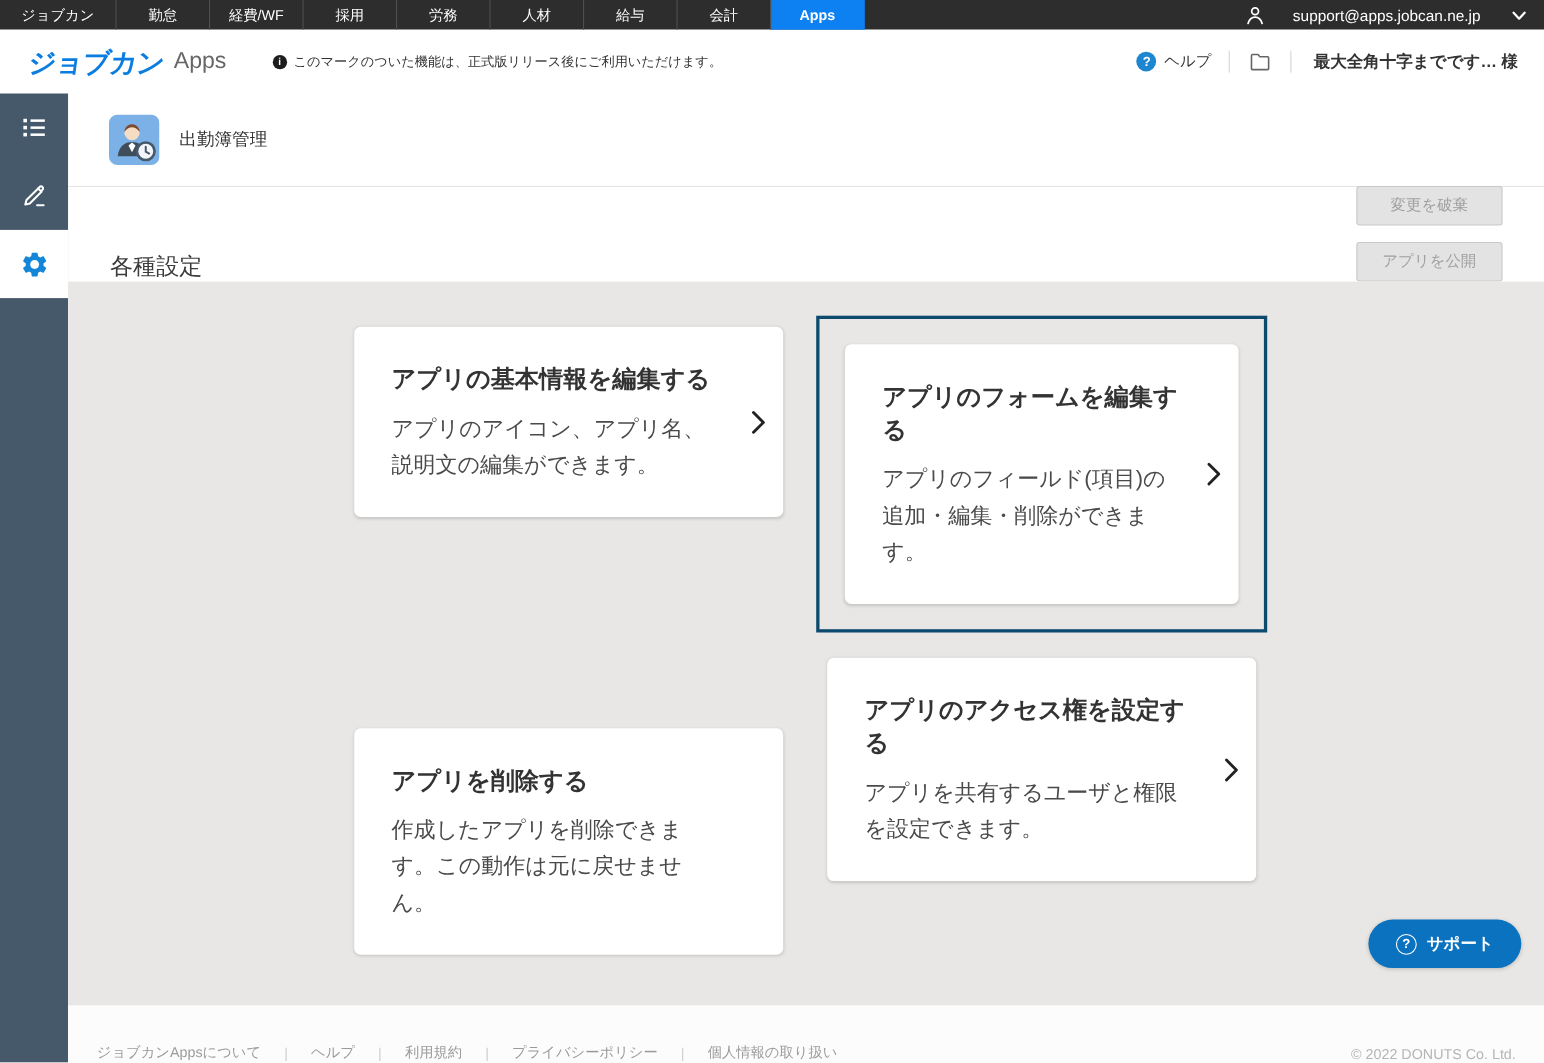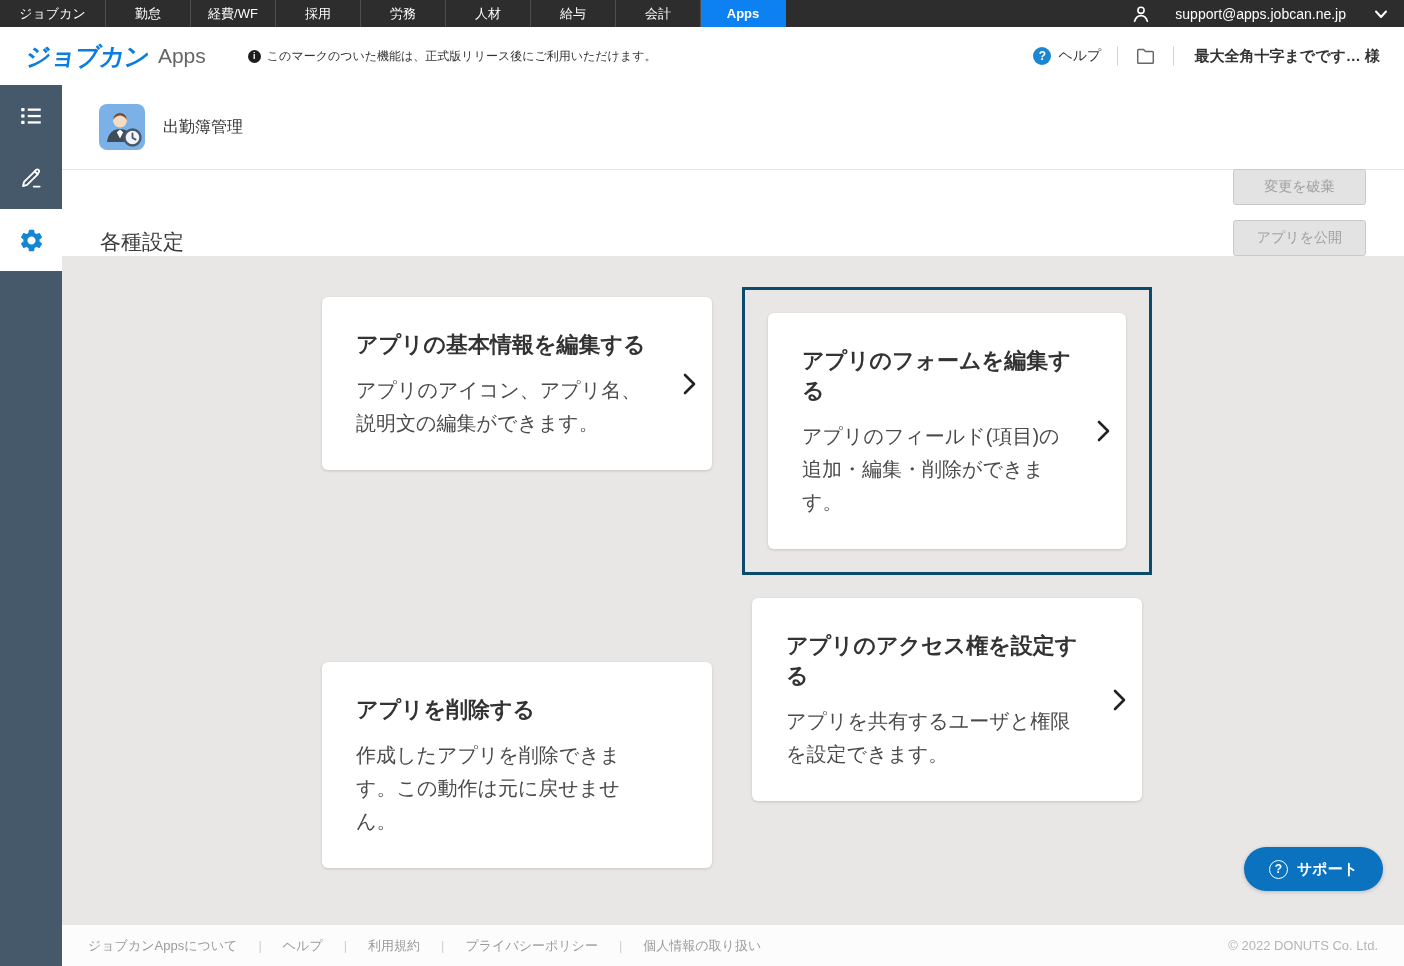--- a/index.html
+++ b/index.html
@@ -53,21 +53,21 @@
   .card-chevron { position:absolute; right:15px; top:50%; transform:translateY(-50%); display:flex; }
   .highlight-wrap { border:3px solid #0c4a6e; padding:23px; margin:-10px; }
   .card-delete { grid-column:1; margin-top:64px; }
 
   .support-btn { position:absolute; right:21px; bottom:34px; height:44px; padding:0 25px; border-radius:22px;
     background:#0b72c0; color:#fff; font-size:15px; font-weight:bold; display:flex; align-items:center; gap:9px;
     cursor:pointer; box-shadow:0 1px 4px rgba(0,0,0,.2); border:none; font-family:inherit; }
   .support-q { width:19px; height:19px; border:1.8px solid #fff; border-radius:50%; font-size:12px; font-weight:bold;
     display:flex; align-items:center; justify-content:center; }
 
-  .footer { height:41px; background:#fcfcfc; display:flex; align-items:center; padding:0 26px; font-size:13px; }
+  .footer { height:52px; background:#fcfcfc; display:flex; align-items:flex-end; padding:0 26px; font-size:13px; }
   .f-links { display:flex; align-items:center; gap:21px; }
   .f-link { color:#9a9a9a; cursor:pointer; }
   .f-sep { color:#cfcfcf; }
   .f-copy { margin-left:auto; color:#b5b5b5; }
 </style>
 </head>
 <body>
 
 <div class="top-nav">
   <div class="tab">ジョブカン</div>

